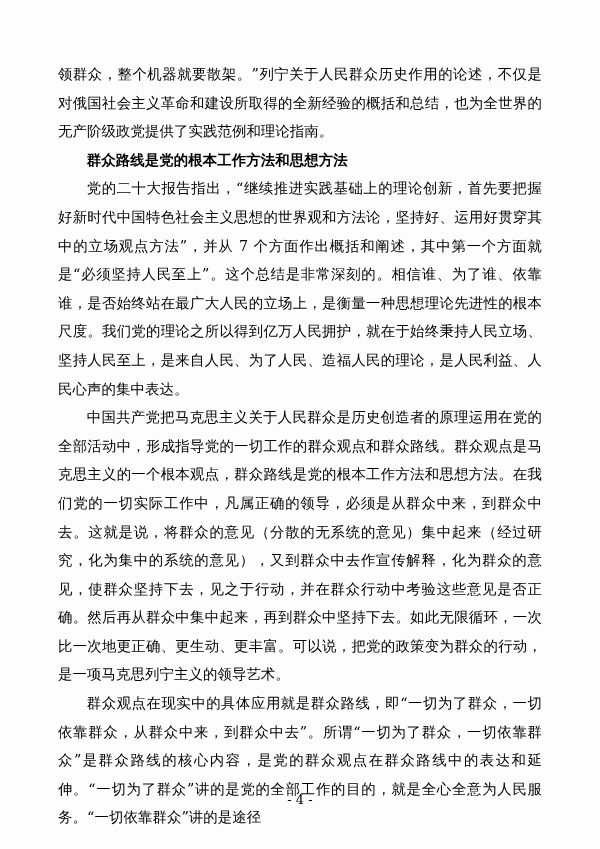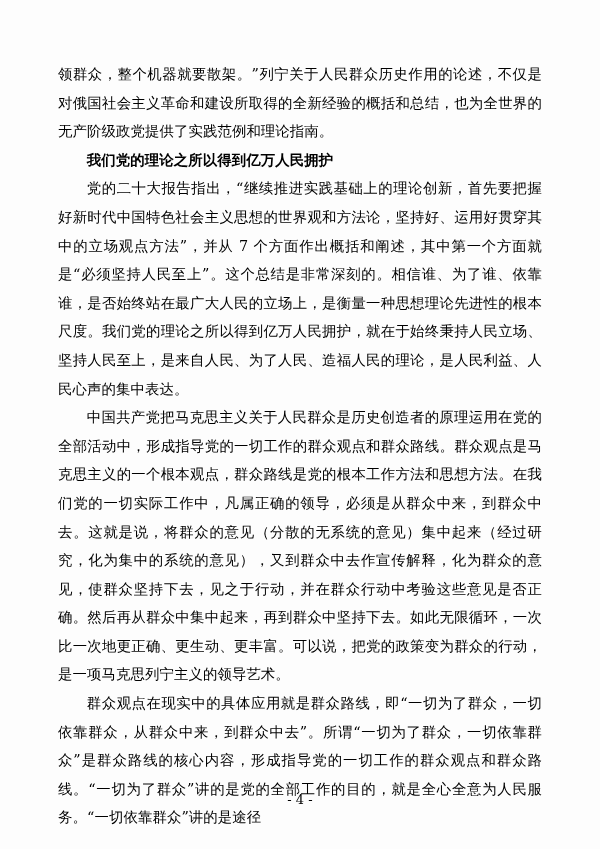--- a/index.html
+++ b/index.html
@@ -52,21 +52,21 @@
     color: #000000;
   }
 </style>
 </head>
 <body>
 
 <div class="page">
 
   <div class="body-text">
     <p class="para no-indent">领群众，整个机器就要散架。”列宁关于人民群众历史作用的论述，不仅是对俄国社会主义革命和建设所取得的全新经验的概括和总结，也为全世界的无产阶级政党提供了实践范例和理论指南。</p>
-    <p class="heading-para">我们党的理论之所以得到亿万人民拥护</p>
+    <p class="heading-para">群众路线是党的根本工作方法和思想方法</p>
     <p class="para">党的二十大报告指出，“继续推进实践基础上的理论创新，首先要把握好新时代中国特色社会主义思想的世界观和方法论，坚持好、运用好贯穿其中的立场观点方法”，并从 7 个方面作出概括和阐述，其中第一个方面就是“必须坚持人民至上”。这个总结是非常深刻的。相信谁、为了谁、依靠谁，是否始终站在最广大人民的立场上，是衡量一种思想理论先进性的根本尺度。我们党的理论之所以得到亿万人民拥护，就在于始终秉持人民立场、坚持人民至上，是来自人民、为了人民、造福人民的理论，是人民利益、人民心声的集中表达。</p>
     <p class="para">中国共产党把马克思主义关于人民群众是历史创造者的原理运用在党的全部活动中，形成指导党的一切工作的群众观点和群众路线。群众观点是马克思主义的一个根本观点，群众路线是党的根本工作方法和思想方法。在我们党的一切实际工作中，凡属正确的领导，必须是从群众中来，到群众中去。这就是说，将群众的意见（分散的无系统的意见）集中起来（经过研究，化为集中的系统的意见），又到群众中去作宣传解释，化为群众的意见，使群众坚持下去，见之于行动，并在群众行动中考验这些意见是否正确。然后再从群众中集中起来，再到群众中坚持下去。如此无限循环，一次比一次地更正确、更生动、更丰富。可以说，把党的政策变为群众的行动，是一项马克思列宁主义的领导艺术。</p>
-    <p class="para">群众观点在现实中的具体应用就是群众路线，即“一切为了群众，一切依靠群众，从群众中来，到群众中去”。所谓“一切为了群众，一切依靠群众”是群众路线的核心内容，形成指导党的一切工作的群众观点和群众路线。“一切为了群众”讲的是党的全部工作的目的，就是全心全意为人民服务。“一切依靠群众”讲的是途径</p>
+    <p class="para">群众观点在现实中的具体应用就是群众路线，即“一切为了群众，一切依靠群众，从群众中来，到群众中去”。所谓“一切为了群众，一切依靠群众”是群众路线的核心内容，是党的群众观点在群众路线中的表达和延伸。“一切为了群众”讲的是党的全部工作的目的，就是全心全意为人民服务。“一切依靠群众”讲的是途径</p>
   </div>
 
   <div class="page-number">- 4 -</div>
 
 </div>
 
 </body></html>

